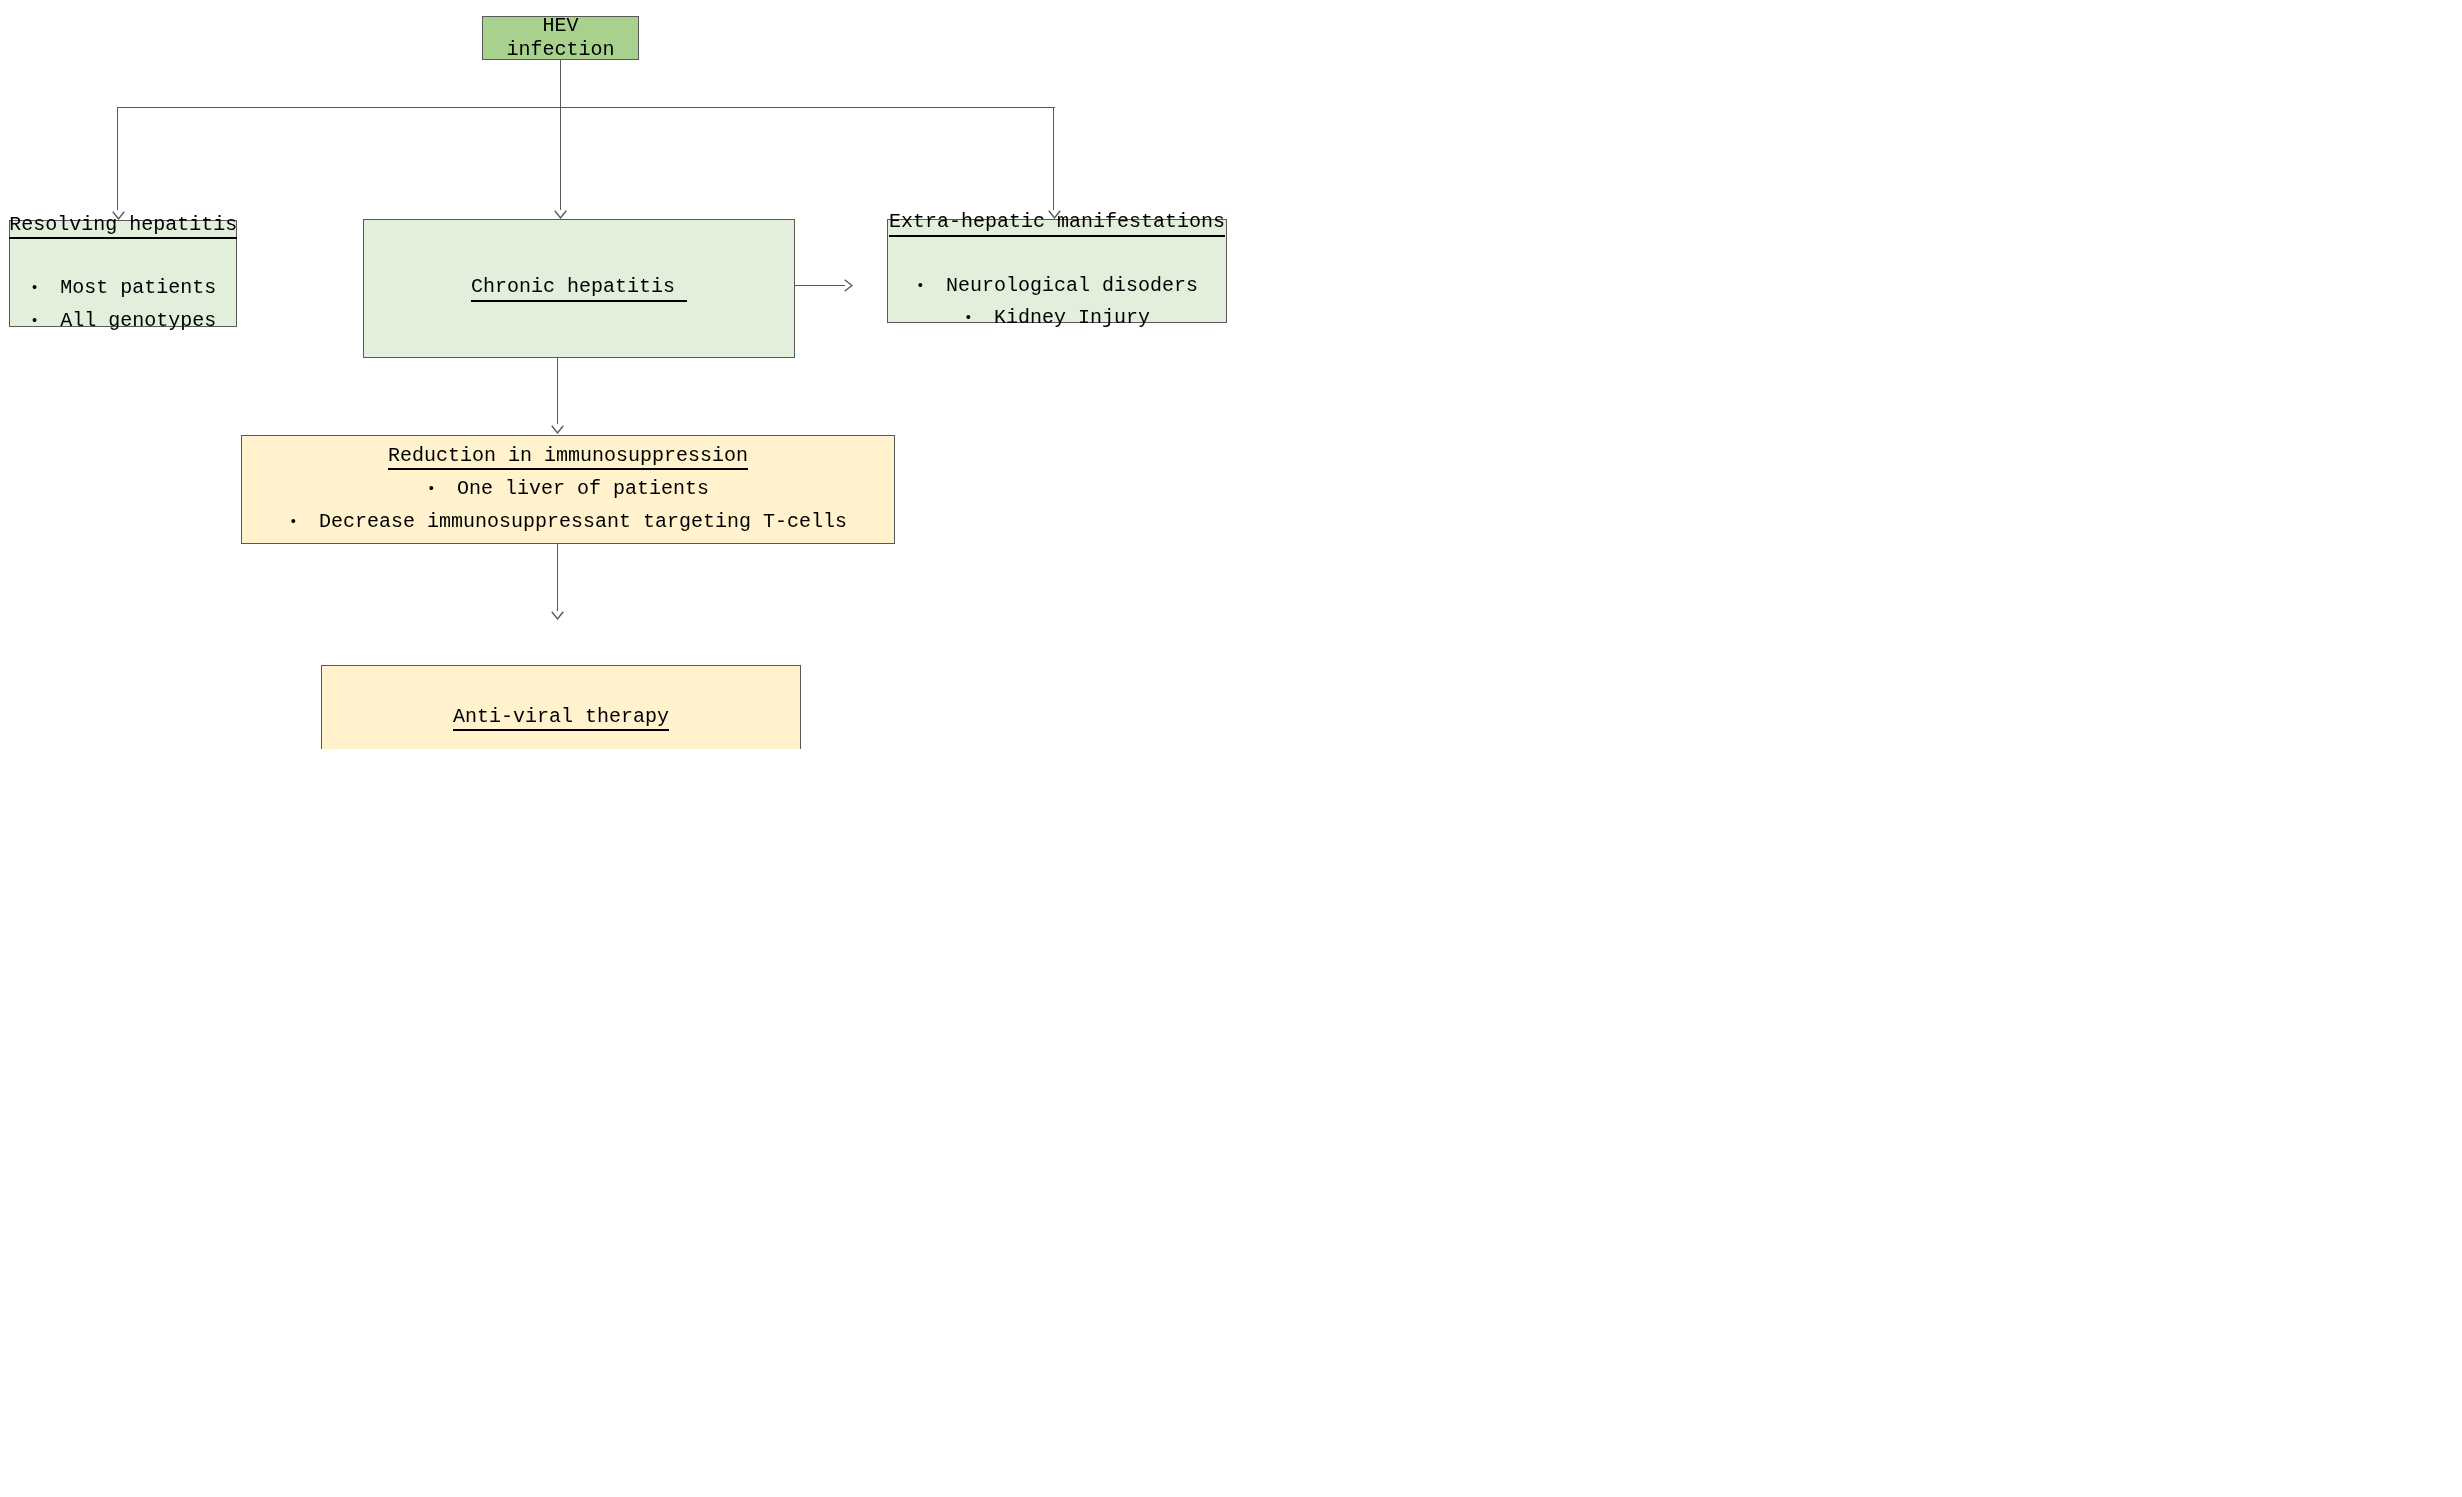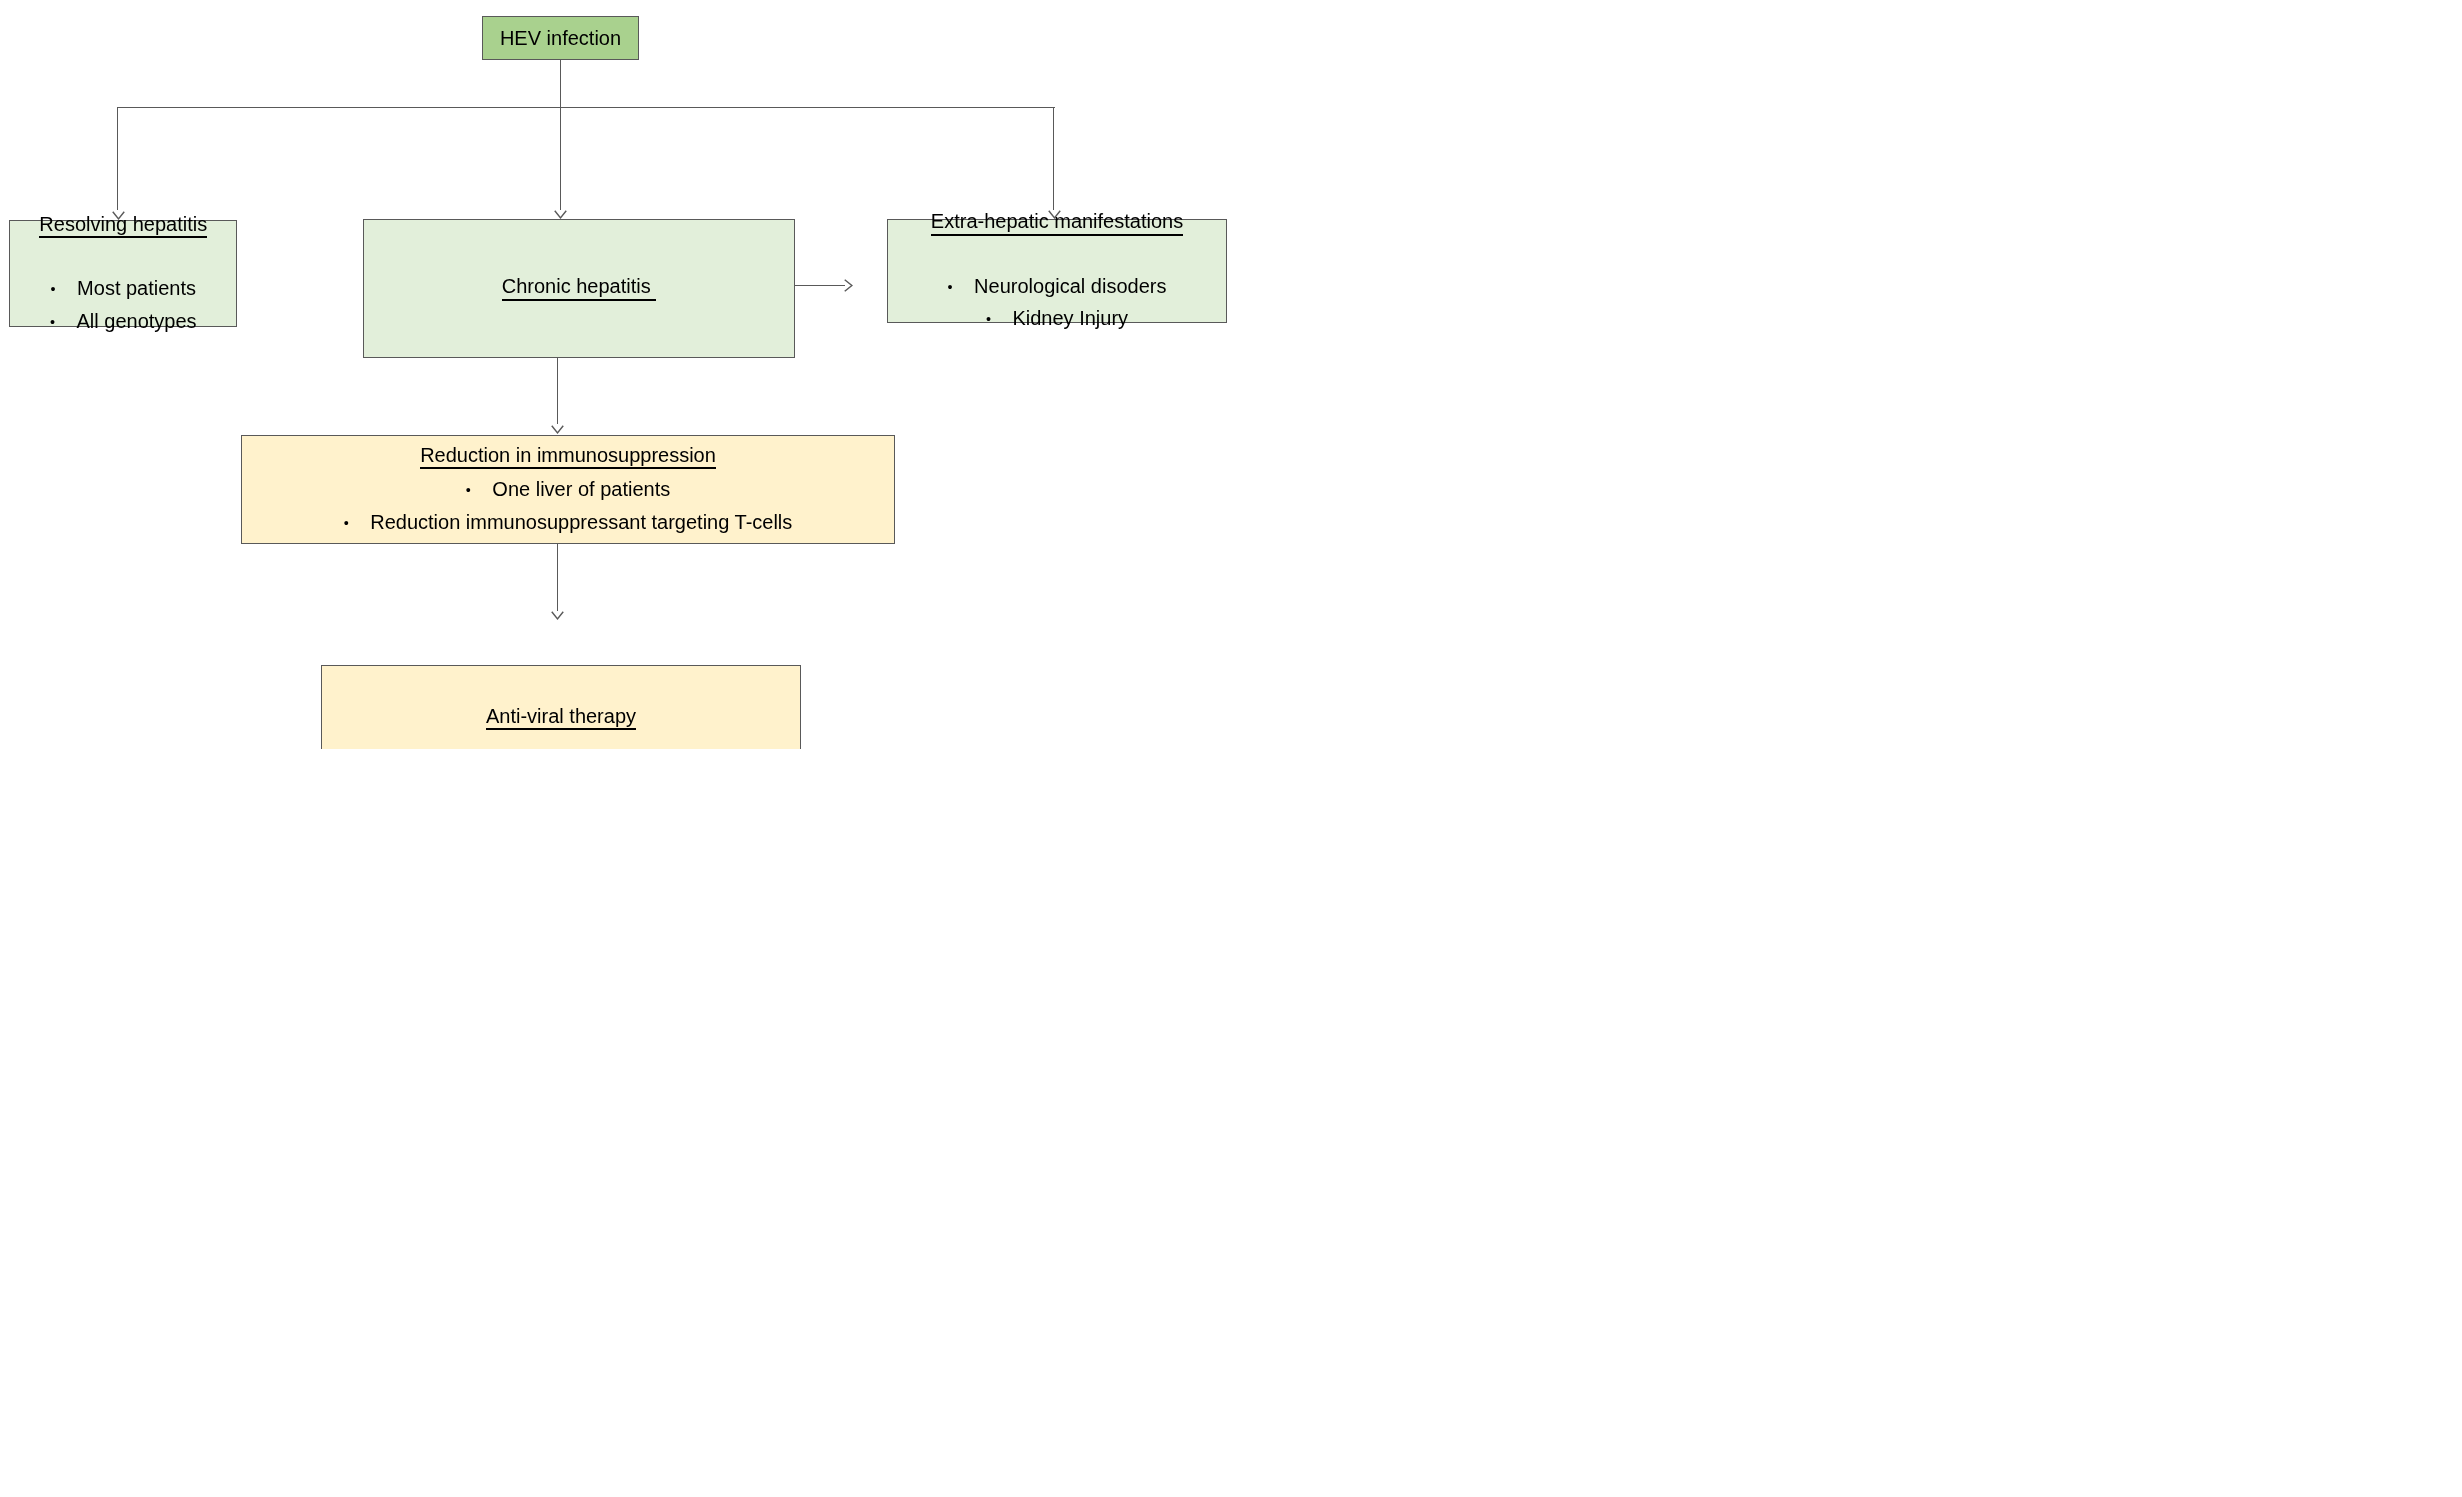--- a/index.html
+++ b/index.html
@@ -1,21 +1,21 @@
 <!DOCTYPE html>
 <html style="font-size:11.4px"><head>
 <meta charset="utf-8">
 <style>
   html, body { margin: 0; padding: 0; background: #ffffff; }
   .stage {
     position: relative;
     width: 1231px;
     height: 749px;
     background: var(--bg, #ffffff);
-    font-family: Liberation Sans, sans-serif;
+    font-family: Liberation Mono, monospace;
     color: var(--text, #000000);
     overflow: hidden;
   }
   .node {
     position: absolute;
     box-sizing: border-box;
     border: 1.4px solid var(--border, #595959);
     display: flex;
     flex-direction: column;
     align-items: center;
@@ -138,21 +138,21 @@
         <div class="line"><span class="bullet-glyph">•</span><span>Kidney Injury</span></div>
       </div>
   </div>
 
   <div class="node cream" id="node-reduction">
     <div class="title">
       <span class="u">Reduction in immunosuppression</span>
     </div>
     <div class="lines">
         <div class="line"><span class="bullet-glyph">•</span><span>One liver of patients</span></div>
-        <div class="line"><span class="bullet-glyph">•</span><span>Reduction immunosuppressant targeting T-cells</span></div>
+        <div class="line"><span class="bullet-glyph">•</span><span>Decrease immunosuppressant targeting T-cells</span></div>
       </div>
   </div>
 
   <div class="node cream" id="node-antiviral">
     <div class="title">
       <span class="u">Anti-viral therapy</span>
     </div>
   </div>
 
 </div>

